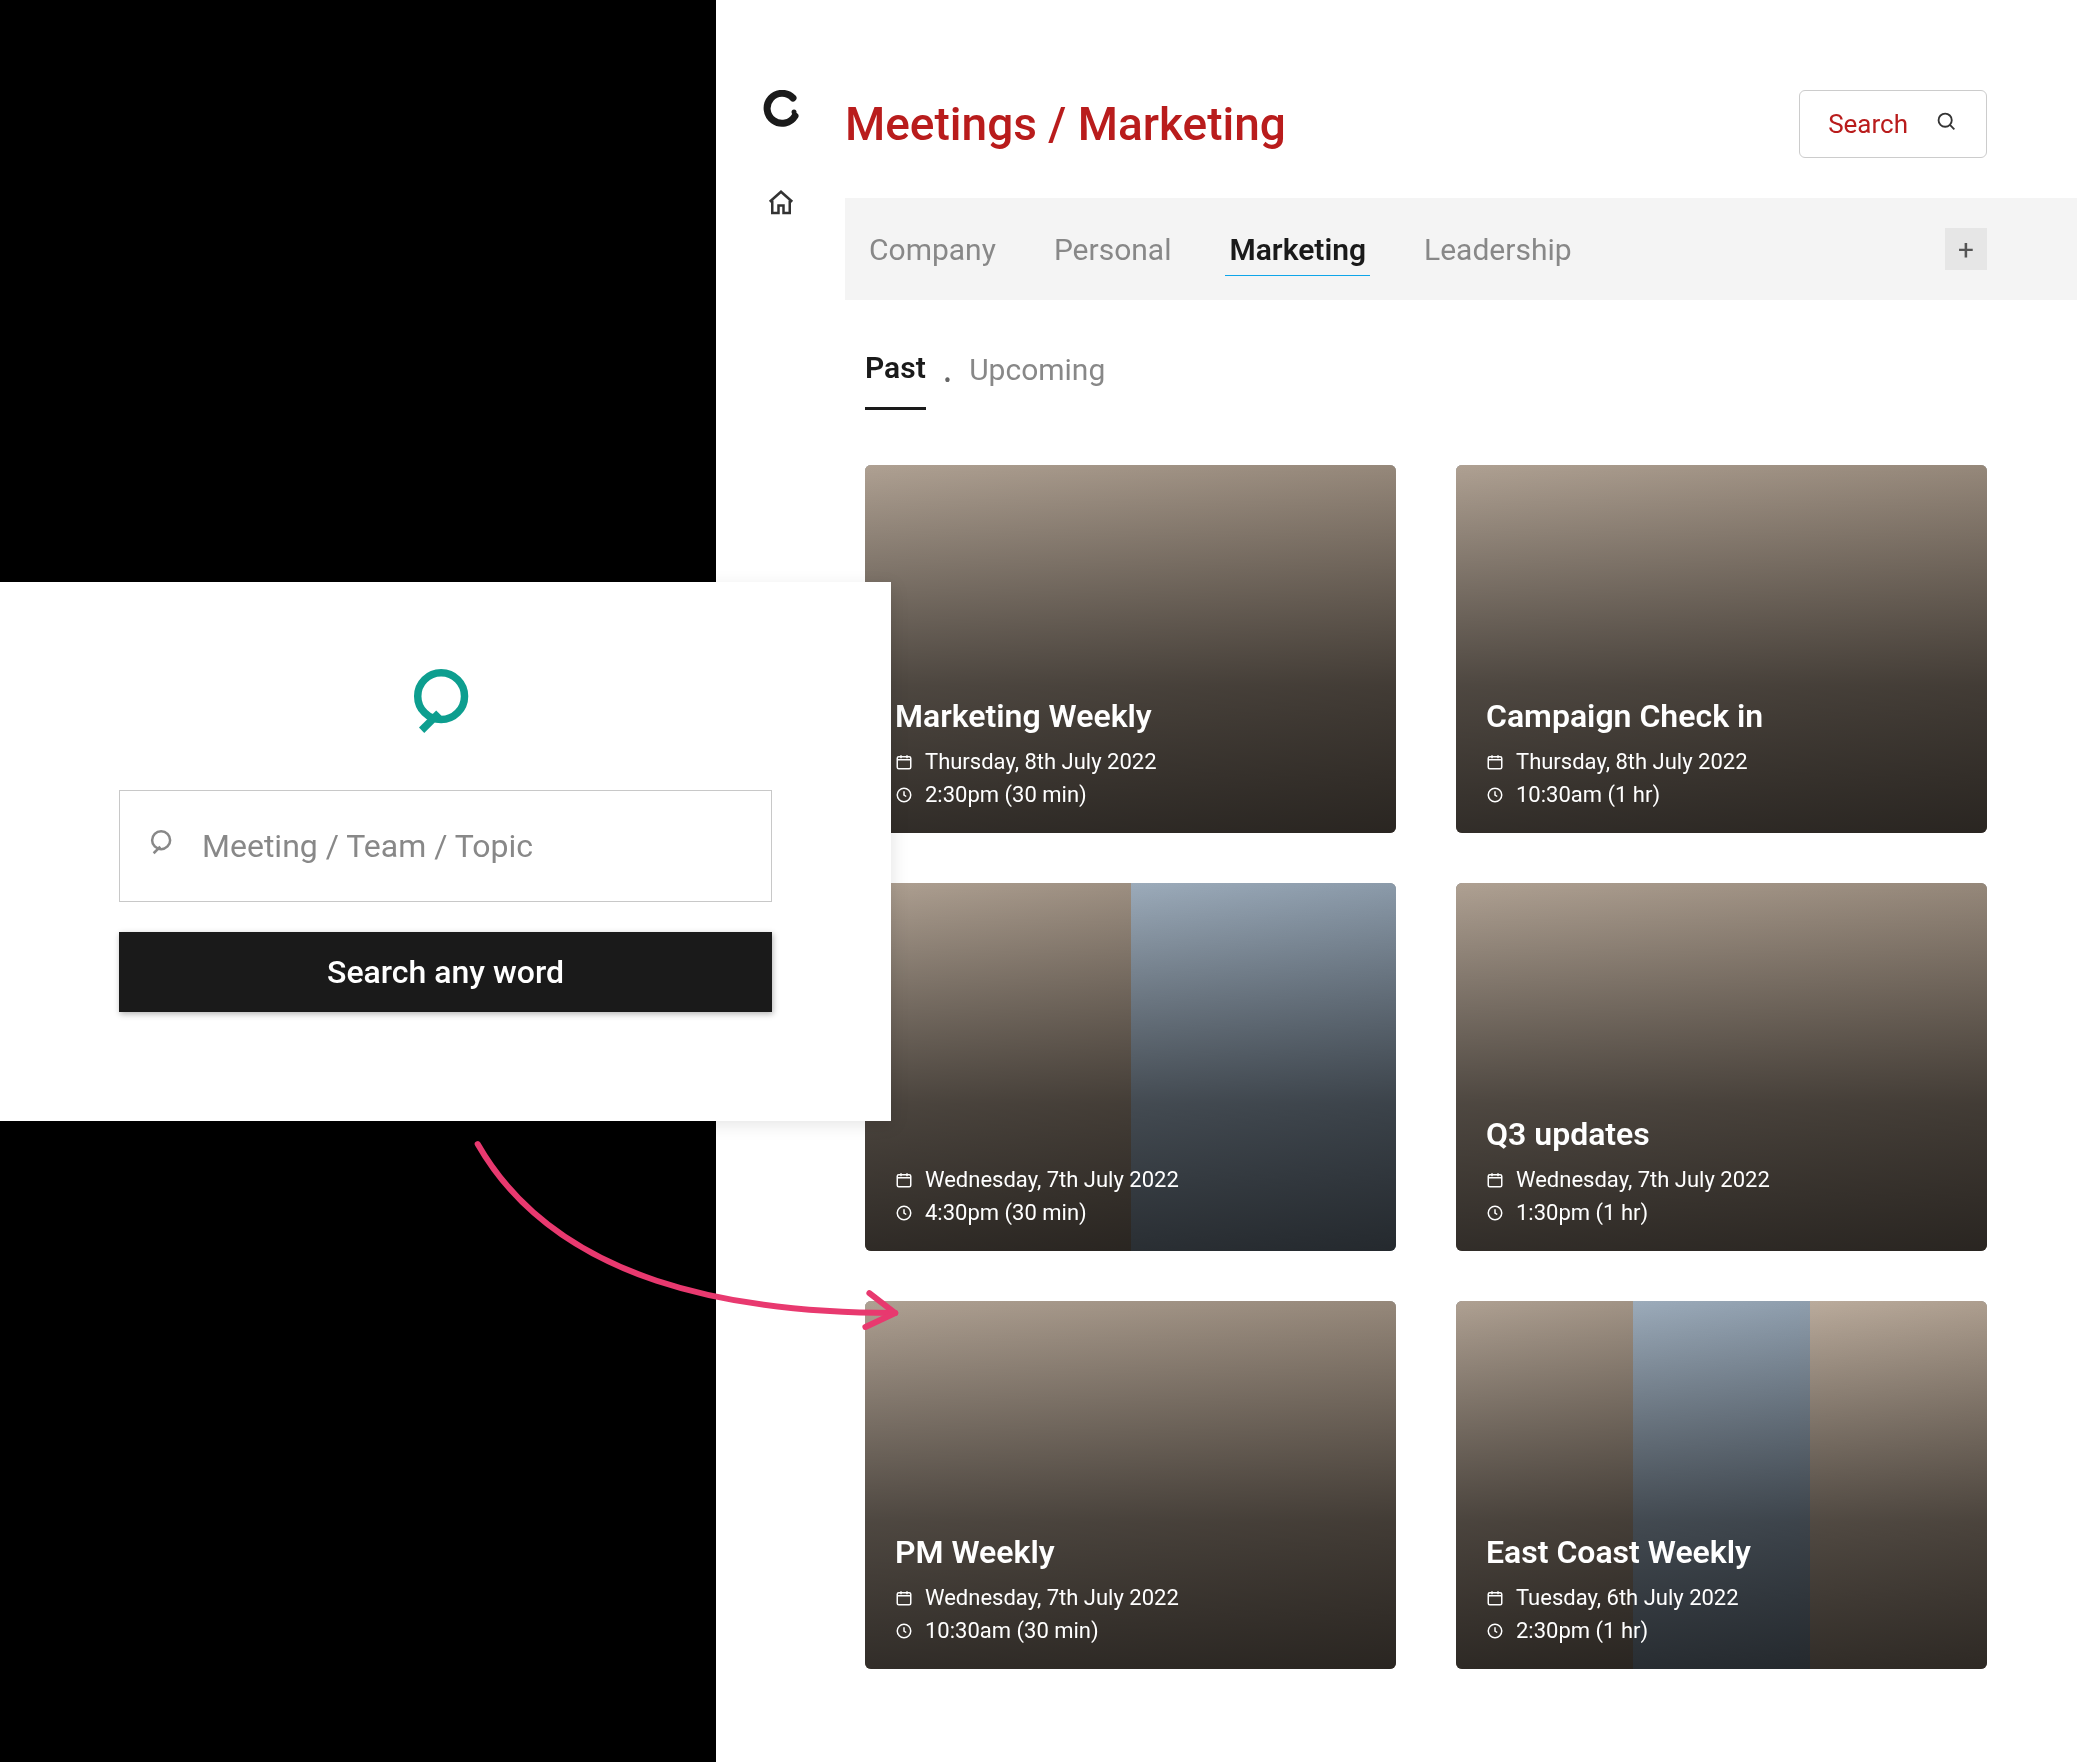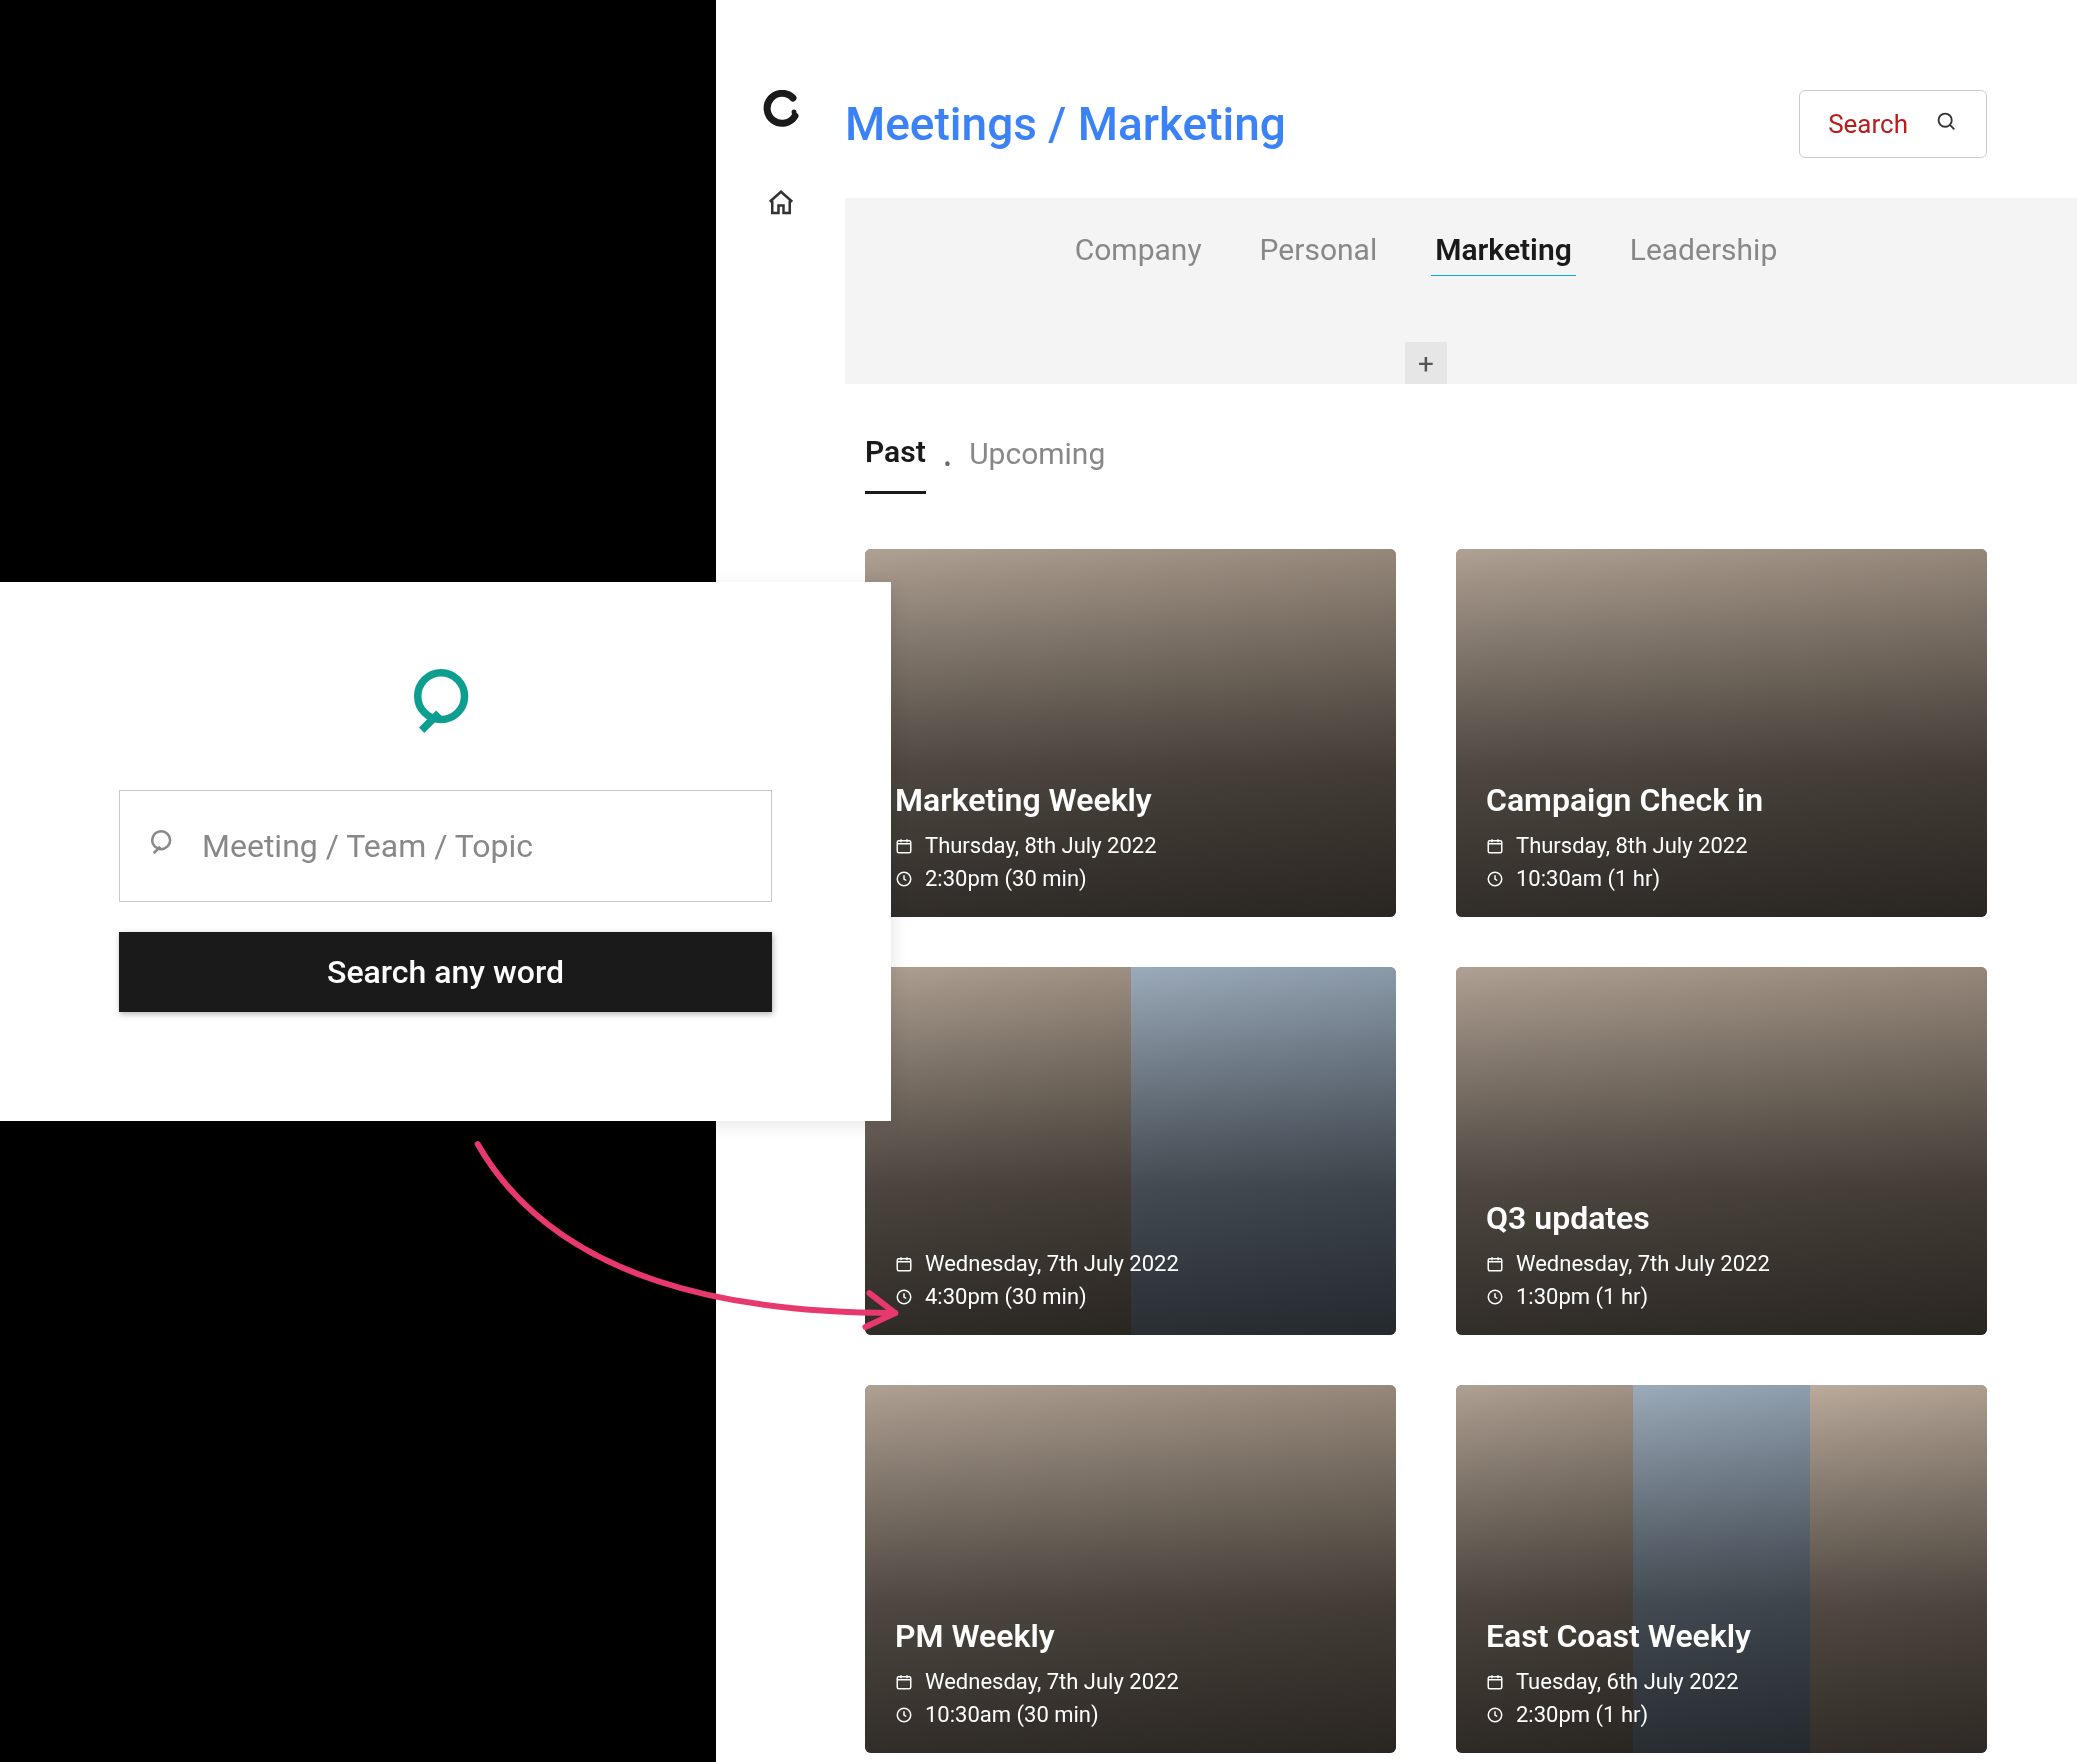--- a/index.html
+++ b/index.html
@@ -45,43 +45,42 @@
   
   .header {
     display: flex;
     align-items: center;
     justify-content: space-between;
     padding: 90px 90px 40px 0;
   }
   .breadcrumb {
     font-size: 46px;
     font-weight: 500;
-    color: #3b82f6;
+    color: #b91c1c;
   }
   .search-box {
     display: flex;
     align-items: center;
     gap: 28px;
     border: 1.5px solid #ccc;
     border-radius: 6px;
     padding: 18px 28px;
     font-size: 26px;
     color: #b91c1c;
   }
   .search-box .label { font-weight: 400; }
 
   
   .tabs-bar {
     background: #f4f4f4;
     display: flex;
     align-items: center;
-    justify-content: center;
+    justify-content: space-between;
     padding: 0 90px 0 20px;
     gap: 42px;
-    flex-direction: column;
   }
   .tabs {
     display: flex;
     gap: 50px;
     padding: 24px 0;
   }
   .tab {
     font-size: 30px;
     color: #888;
     padding: 10px 4px 8px;

